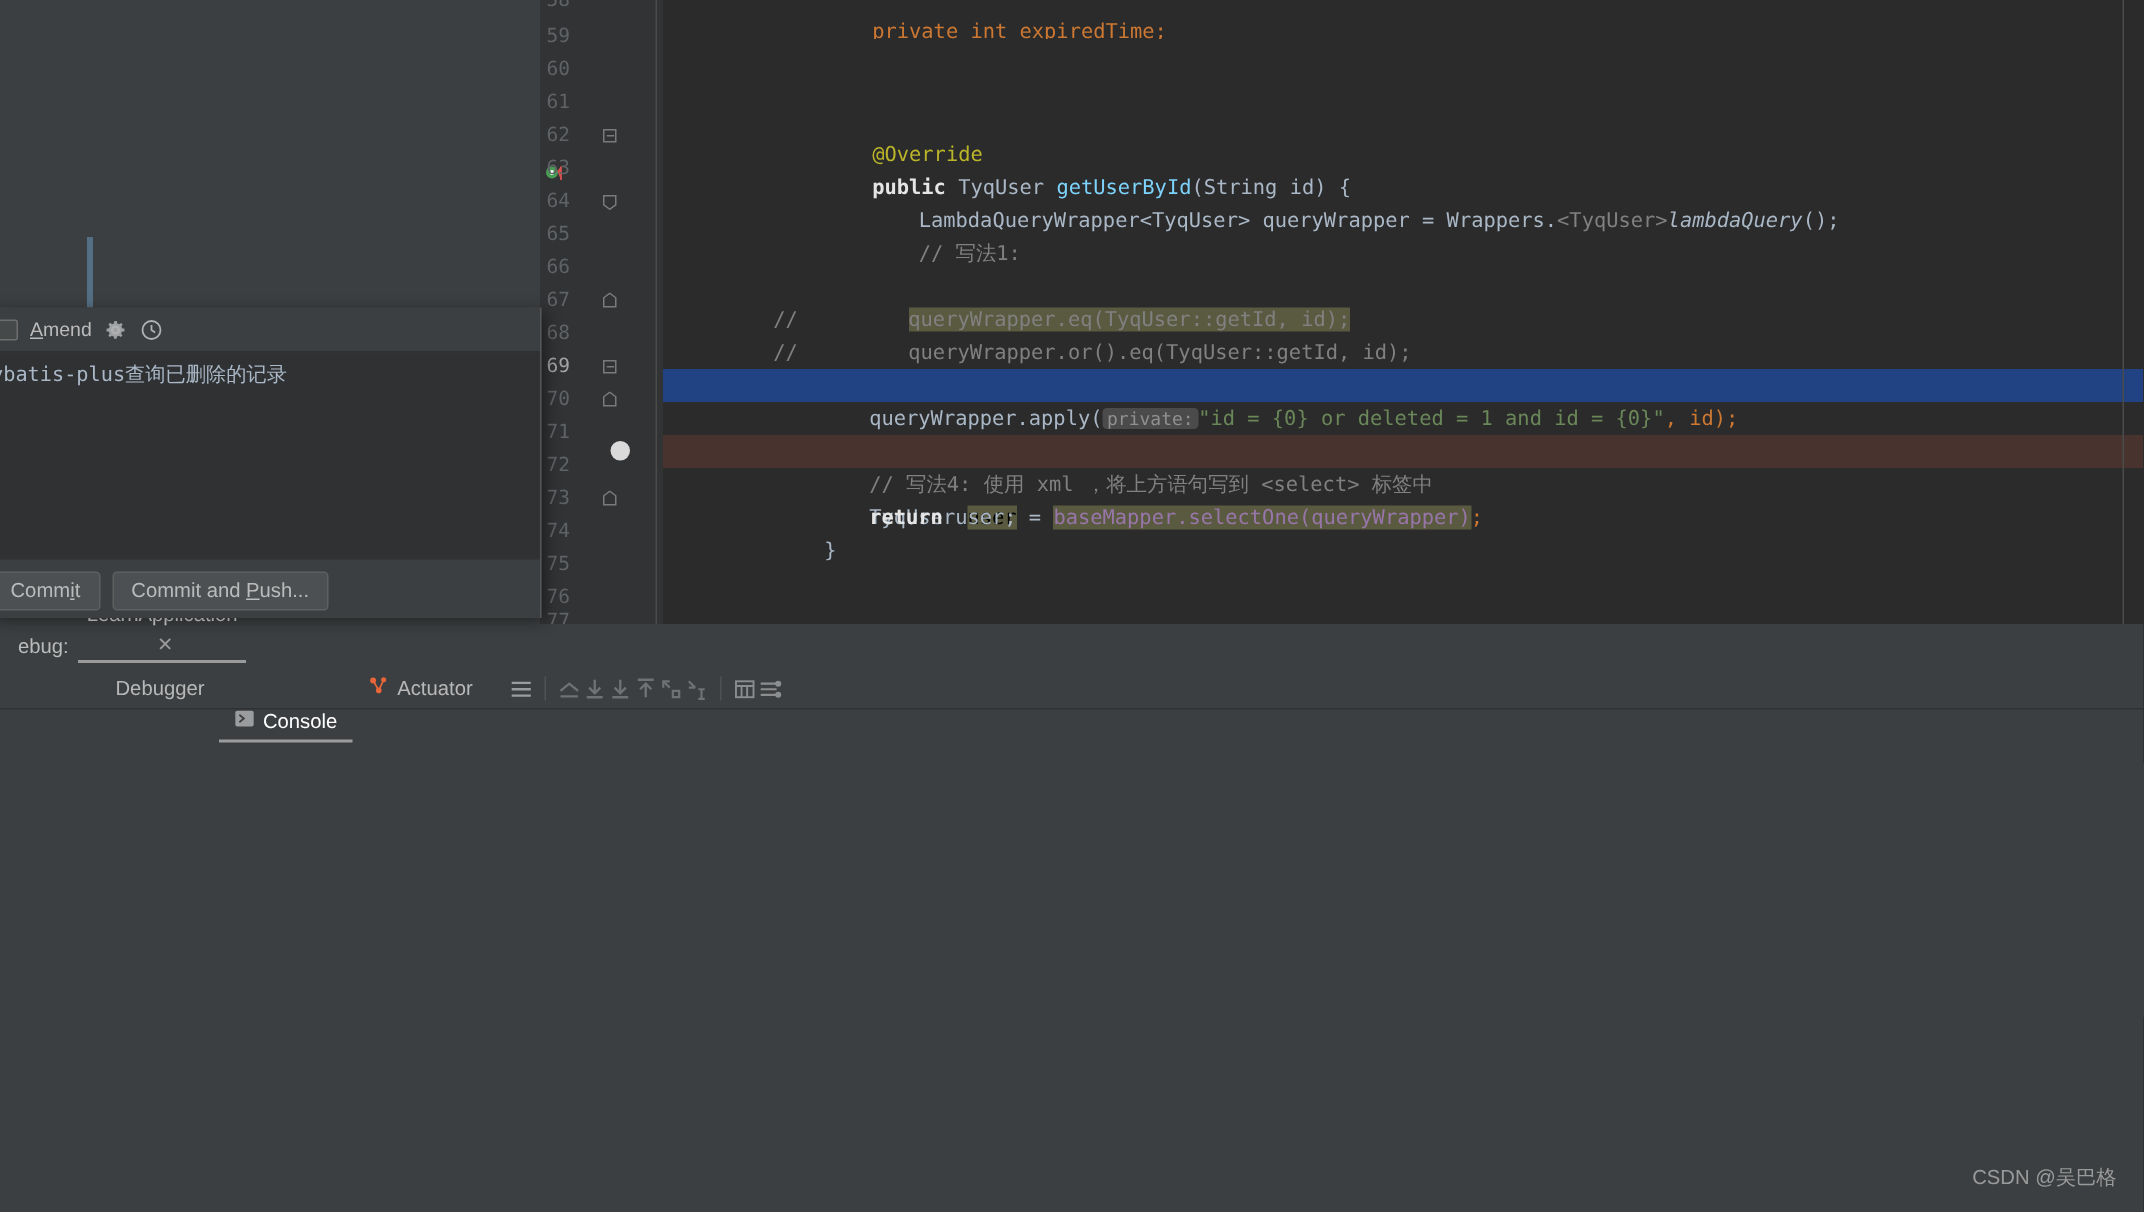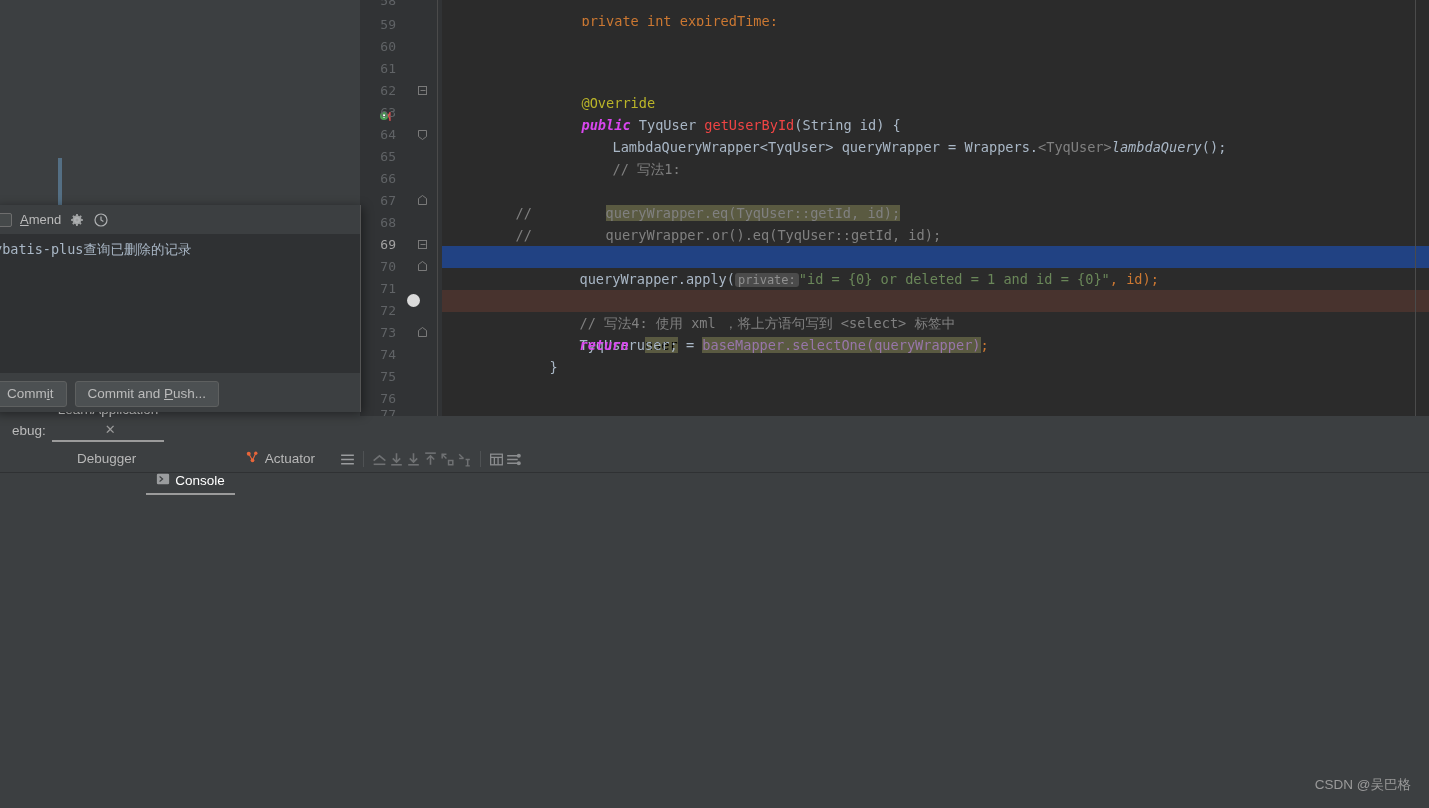--- a/index.html
+++ b/index.html
@@ -35,23 +35,23 @@
   }
   .fold svg { display:block; }
   .change-stripe { position:absolute; left: 58px; top:0; width: 4px; height:22px; background:#6897bb; opacity:.55;}
   .bp { position:absolute; right: 22px; top: 4px; width: 13px; height: 13px; border-radius: 50%; background:#dadada; }
   .runmark { position:absolute; right: 46px; top:5px; }
 
   .code-text { position: relative; padding-left: 0; }
 
   
   .kw   { color: #cc7832; }
-  .kwb  { color: #d946ef; font-weight: bold; font-style: italic; }
+  .kwb  { color: #e5e5e5; font-weight: bold; }
   .typ  { color: #a9b7c6; }
-  .mth  { color: #ef4444; }
+  .mth  { color: #7dd3fc; }
   .str  { color: #6a8759; }
   .cmt  { color: #808080; }
   .ann  { color: #bbb529; }
   .plain{ color: #a9b7c6; }
   .italic { font-style: italic; }
   .hintparam {
     background:#4b4b4b; color:#909090; border-radius:3px; padding:0 3px;
     font-size:12px;
   }
   .selline { background:#214283; }
@@ -205,21 +205,21 @@
 
       <div class="cline">
         <span class="code-text" style="padding-left:12px"><span class="cmt wavy">//    @SwitchDatasource(DataSourceType.TYQ)</span></span>
       </div>
 
       <div class="cline" style="height:10px;line-height:10px;overflow:hidden">
         
       </div>
     </div>
 
-    <div style="position:absolute;left:360px;top:0;width:82px;height:416px;">
+    <div style="position:absolute;left:344px;top:0;width:82px;height:416px;">
       <div class="cline" style="height:14px;line-height:2px"><span class="lnum">58</span></div>
       <div class="cline"><span class="lnum">59</span></div>
       <div class="cline"><span class="lnum">60</span></div>
       <div class="cline"><span class="lnum">61</span></div>
       <div class="cline"><span class="lnum">62</span>
         <span class="runmark">
           <svg width="16" height="13" viewBox="0 0 16 13">
               <circle cx="4" cy="6" r="4" fill="#499c54"></circle>
               <path d="M3 4.5h2v3h-2z" fill="#fff"></path>
               <path d="M10 11V2l-2.5 3z" fill="#d85050"></path>

